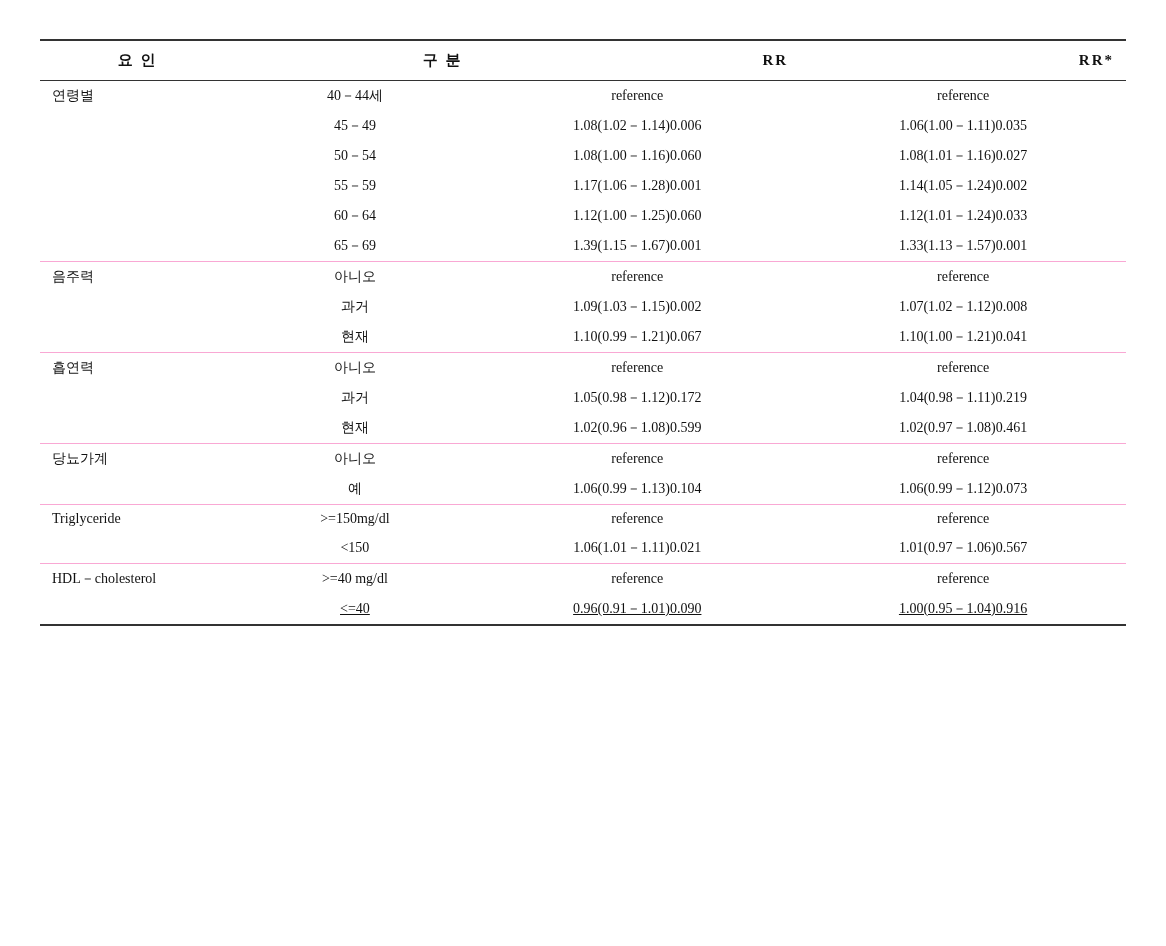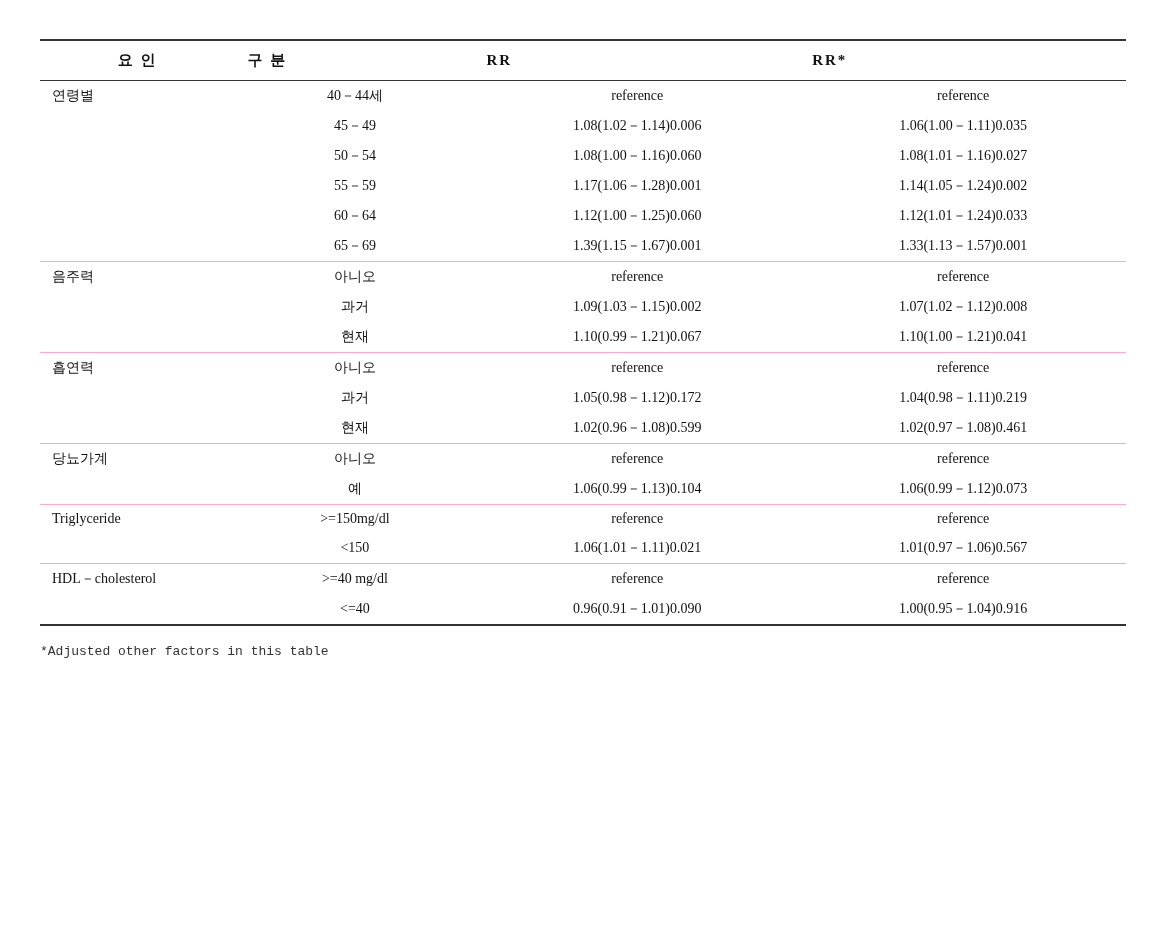--- a/index.html
+++ b/index.html
@@ -17,21 +17,21 @@
     }
     table {
       width: 100%;
       border-collapse: collapse;
       font-size: 14px;
     }
     thead th {
       border-top: 2px solid #333;
       border-bottom: 1px solid #333;
       padding: 10px 12px;
-      text-align: left;
+      text-align: right;
       font-weight: bold;
       font-size: 15px;
       letter-spacing: 2px;
     }
     thead th:first-child { text-align: center; }
     tbody td {
       padding: 6px 12px;
       text-align: center;
       vertical-align: middle;
     }
@@ -42,20 +42,21 @@
     tbody td:nth-child(2) {
       text-align: center;
     }
     .section-divider td {
       border-top: 1px solid #f9a8d4;
     }
     .table-bottom {
       border-bottom: 2px solid #333;
     }
     .table-bottom td {
+      text-decoration: underline;
     }
     .bold-val {
       font-weight: normal;
     }
     .footnote {
       margin-top: 18px;
       font-family: 'Courier New', monospace;
       font-size: 13px;
       color: #333;
     }
@@ -181,14 +182,13 @@
           <td>reference</td>
         </tr>
         <tr class="table-bottom">
           <td></td>
           <td>&lt;=40</td>
           <td>0.96(0.91－1.01)0.090</td>
           <td>1.00(0.95－1.04)0.916</td>
         </tr>
       </tbody>
   </table>
-  <div class="footnote">*Adjusted other factors in this table</div>
 </div>
 
 </body></html>

